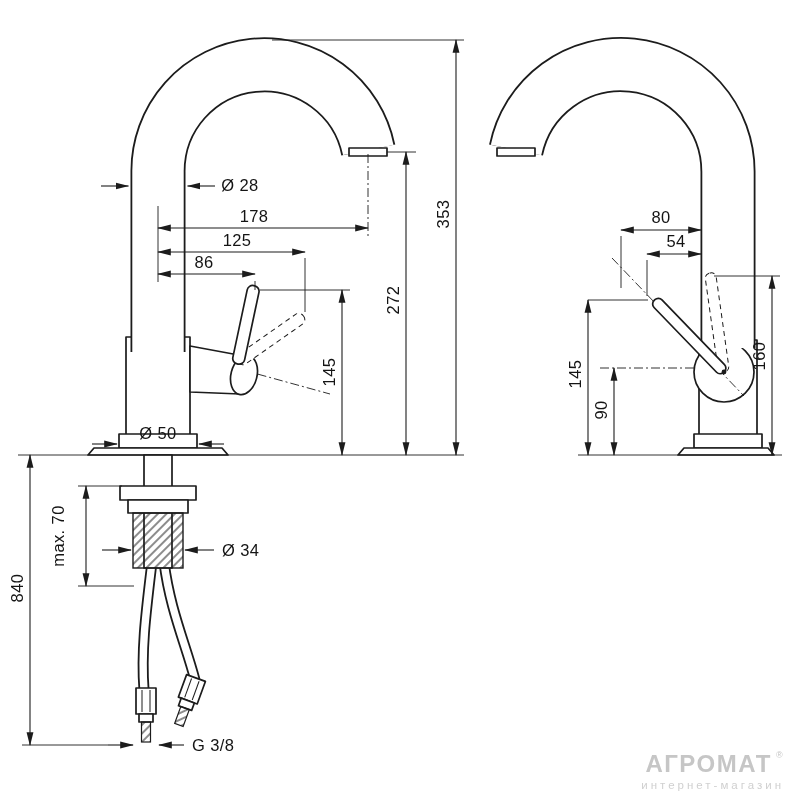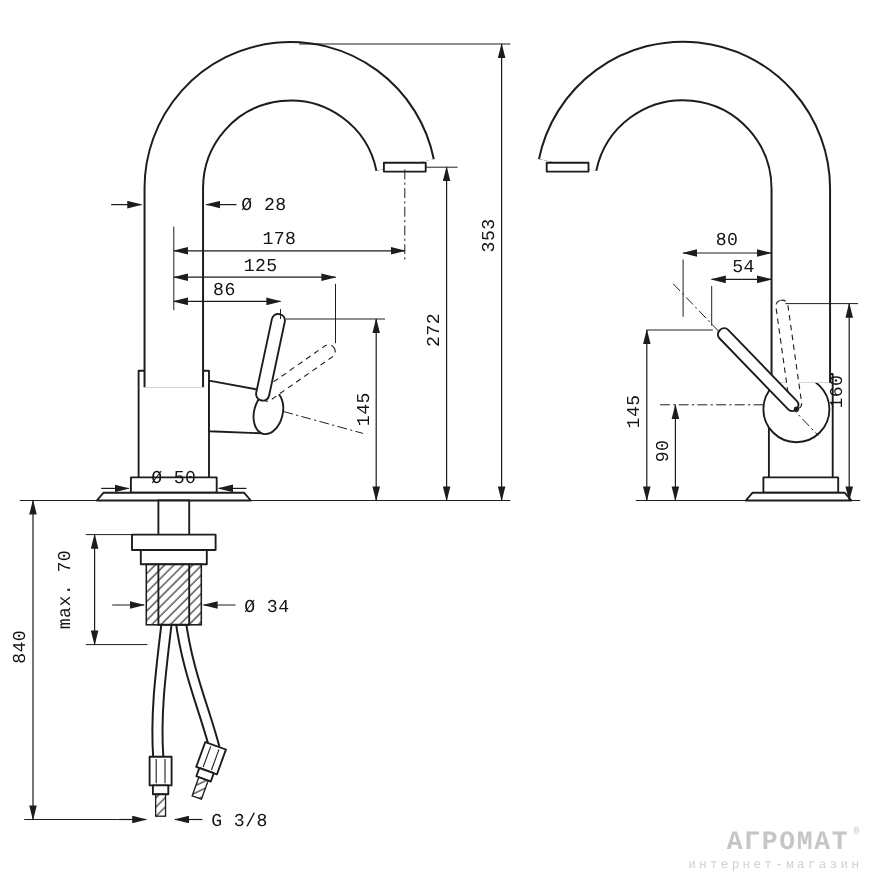--- a/index.html
+++ b/index.html
@@ -1,17 +1,17 @@
 <!DOCTYPE html>
 <html><head>
 <meta charset="utf-8">
 <style>
   html,body{margin:0;padding:0;background:#ffffff;}
   .canvas{position:relative;width:800px;height:800px;background:#fff;overflow:hidden;
-          font-family:Liberation Mono, monospace;}
+          font-family:Liberation Sans, sans-serif;}
   svg{display:block}
   
   .outl{fill:#ffffff;stroke:#1c1c1c;stroke-width:1.7;stroke-linejoin:round;}
   .tube-b{fill:none;stroke:#1c1c1c;stroke-width:55;}
   .tube-w{fill:none;stroke:#ffffff;stroke-width:51.4;}
   .hose-b{fill:none;stroke:#1c1c1c;stroke-width:11;}
   .hose-w{fill:none;stroke:#ffffff;stroke-width:7.4;}
   .dim{stroke:#1c1c1c;stroke-width:1.1;fill:none;}
   .ext{stroke:#1c1c1c;stroke-width:0.9;fill:none;}
   .dash{stroke:#1c1c1c;stroke-width:1;fill:#fff;stroke-dasharray:5 4;}

